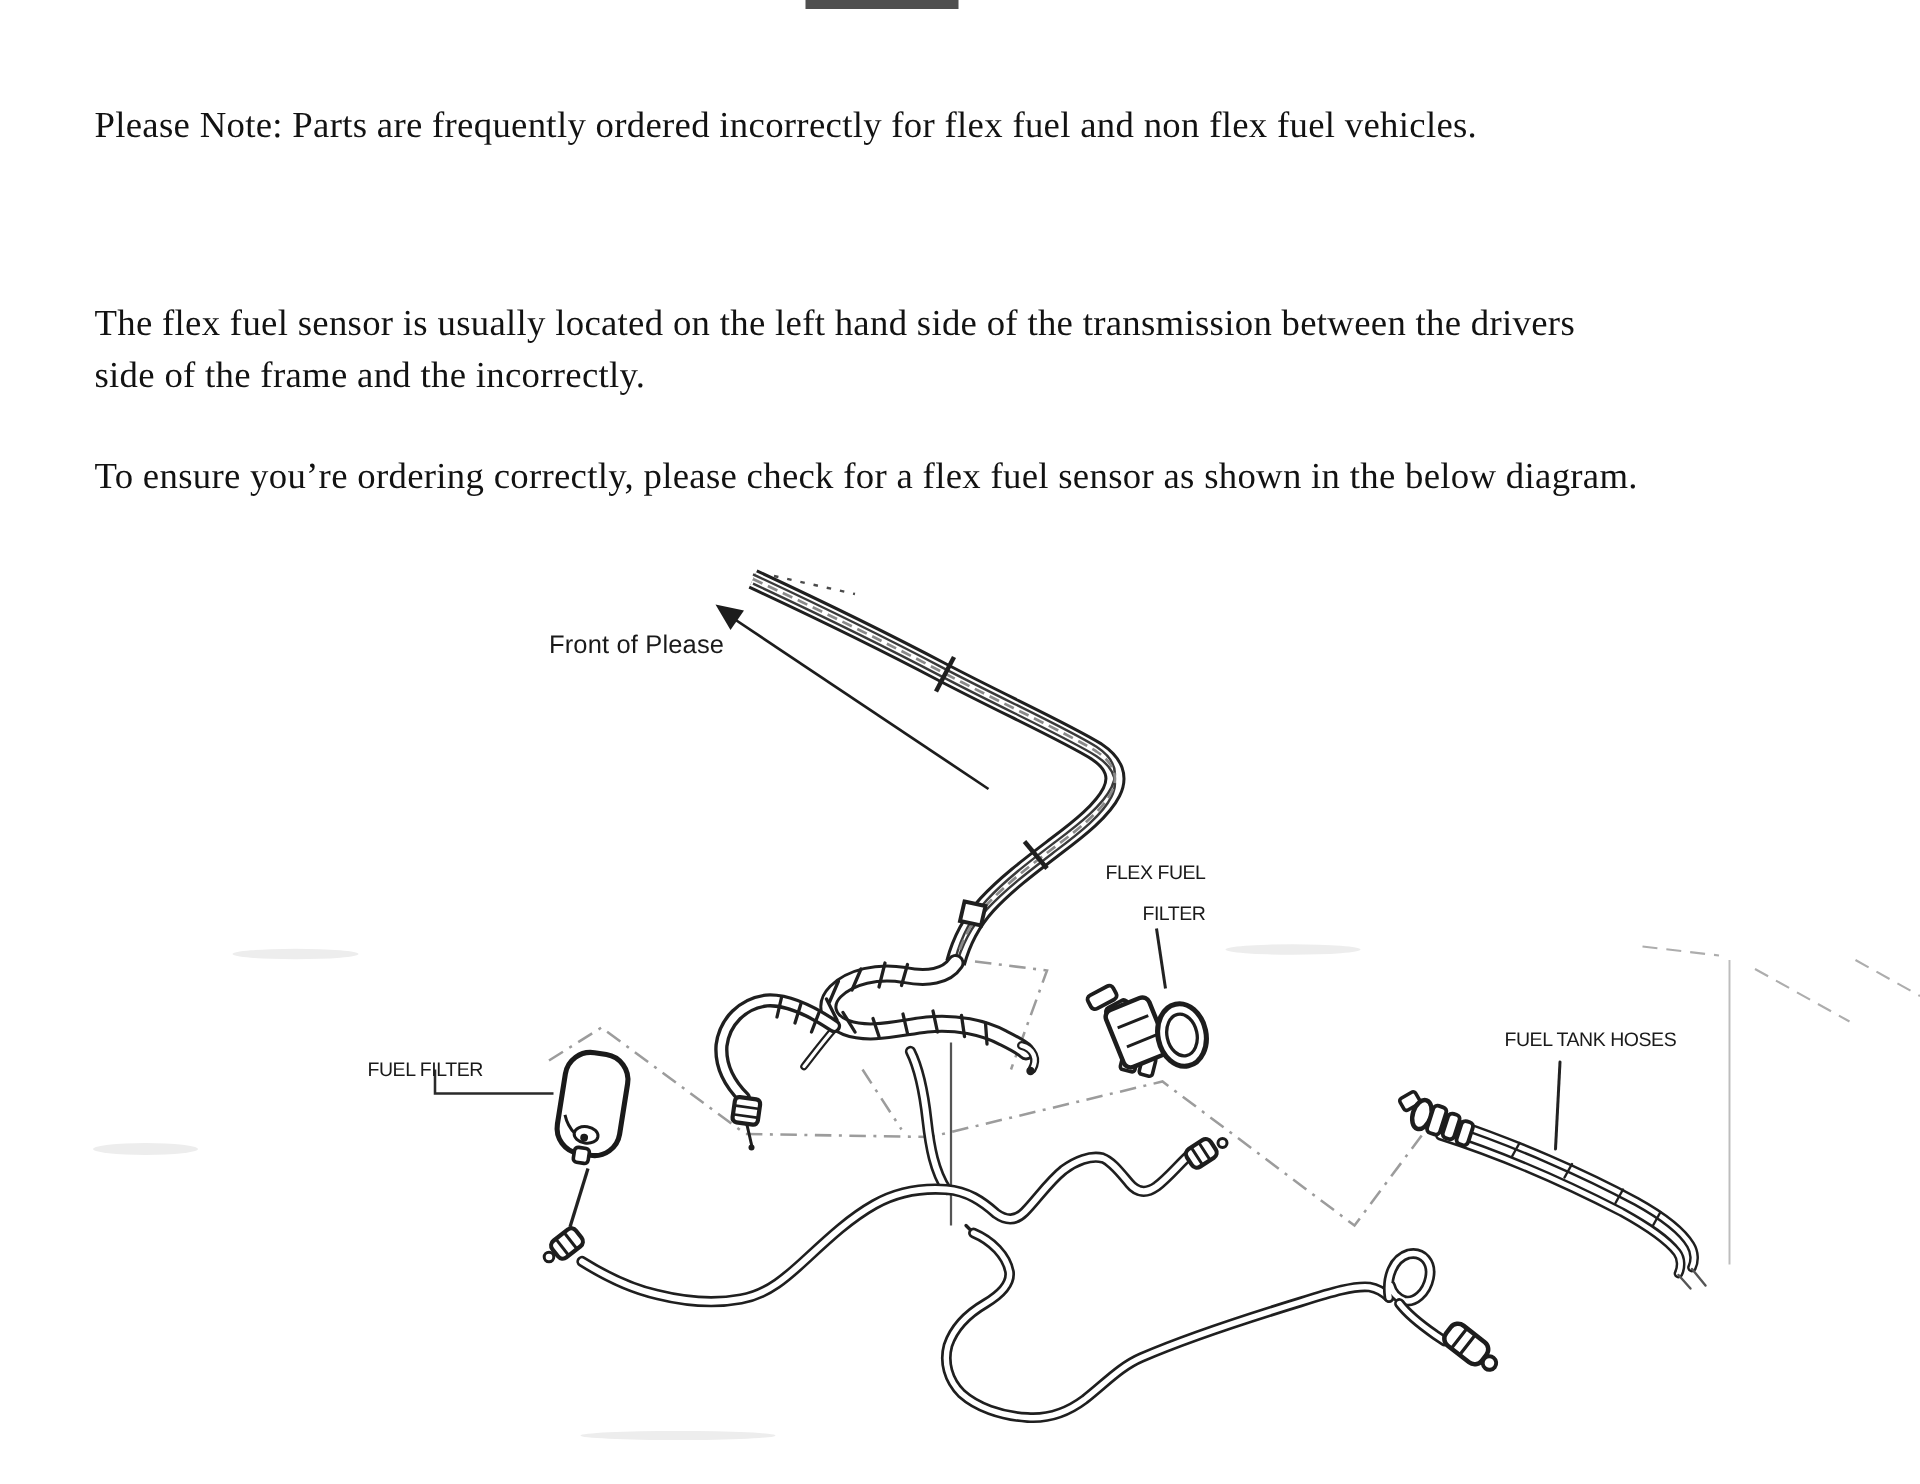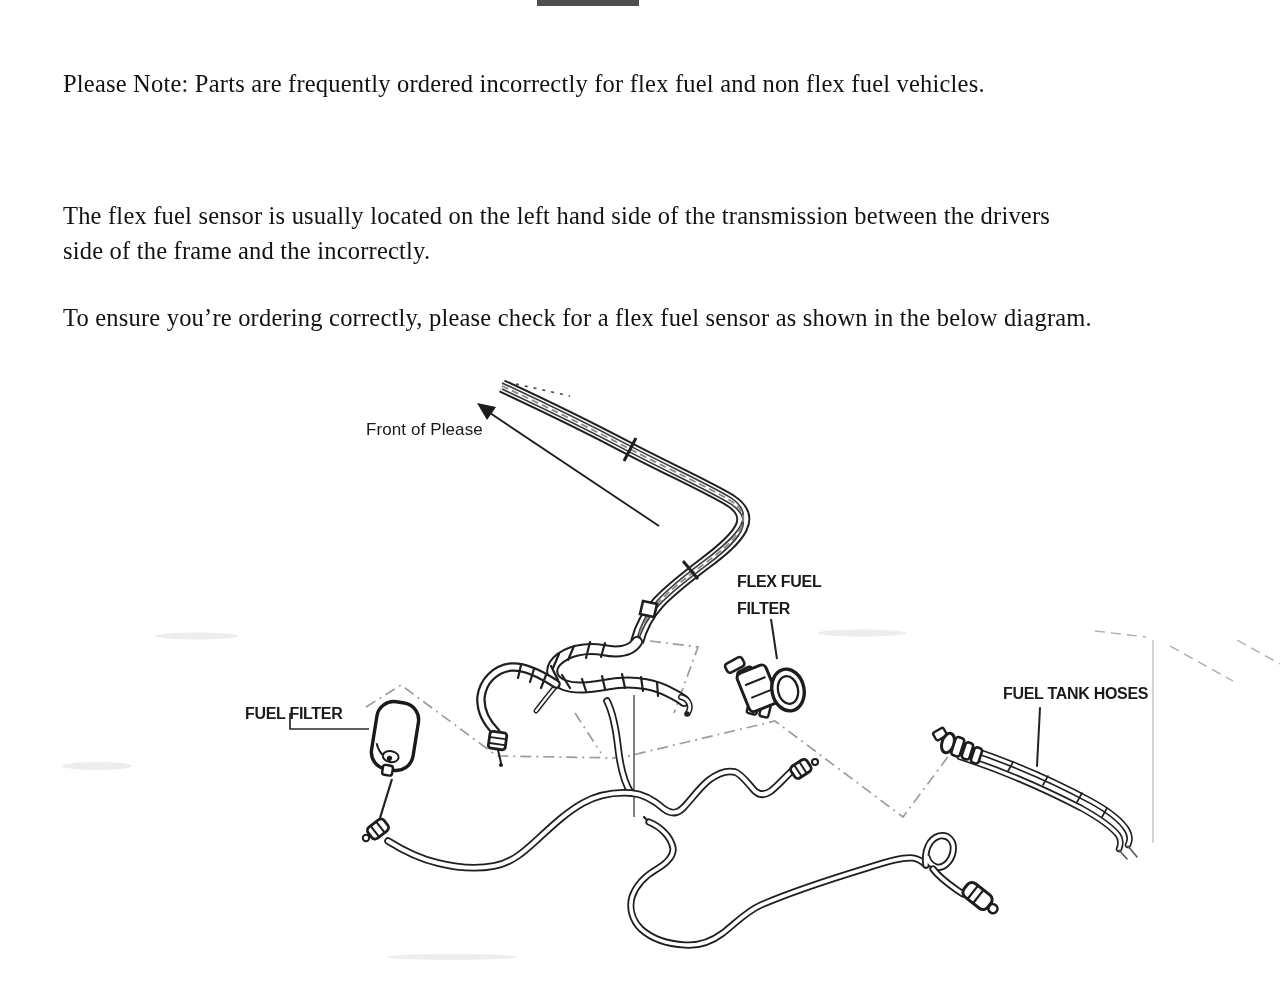--- a/index.html
+++ b/index.html
@@ -1,22 +1,22 @@
 <!DOCTYPE html>
 <html><head>
 <meta charset="utf-8">
 <style>
   html,body{margin:0;padding:0;background:#ffffff;}
-  #page{position:relative;width:1280px;height:989px;background:#ffffff;overflow:hidden;}
+  #page{position:relative;width:1280px;height:989px;background:#ffffff;overflow:hidden;text-align:right;}
   #top-bar{position:absolute;left:537px;top:0;width:102px;height:6px;background:#4f4f4f;}
   .para{position:absolute;left:63px;font-family:"Liberation Serif",serif;font-size:24.5px;
         color:#121212;letter-spacing:0.2px;white-space:nowrap;}
   #diagram-svg{position:absolute;left:0;top:0;}
   .lbl{position:absolute;font-family:"Liberation Sans",sans-serif;color:#1a1a1a;white-space:nowrap;}
-  .lbl-bold{font-weight:bold;font-size:16px;letter-spacing:-0.3px;}
+  .lbl-bold{font-weight:normal;font-size:13px;letter-spacing:-0.3px;}
   .lbl-reg{font-size:17px;letter-spacing:0.1px;}
   #flex-fuel-sensor-label{line-height:27px;}
 </style>
 </head>
 <body>
 
 <div id="page">
 
   <div id="top-bar"></div>
 

